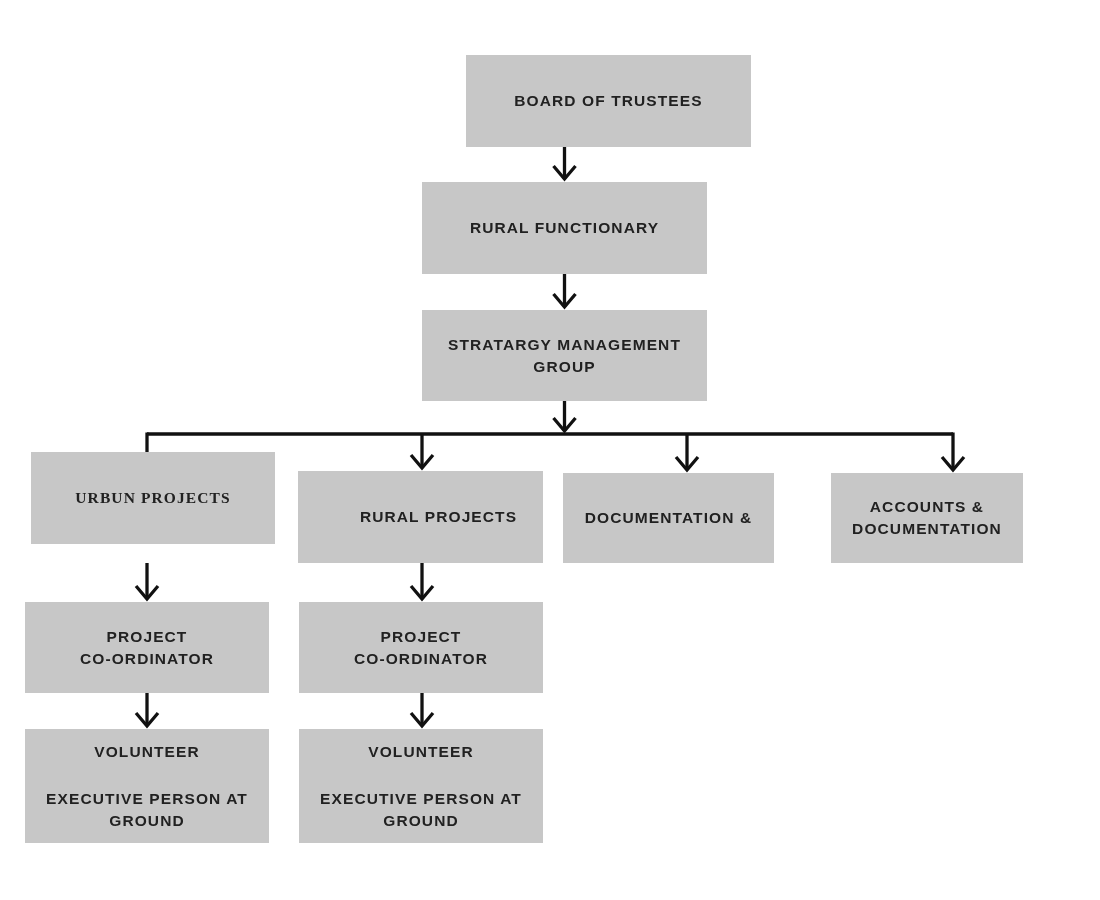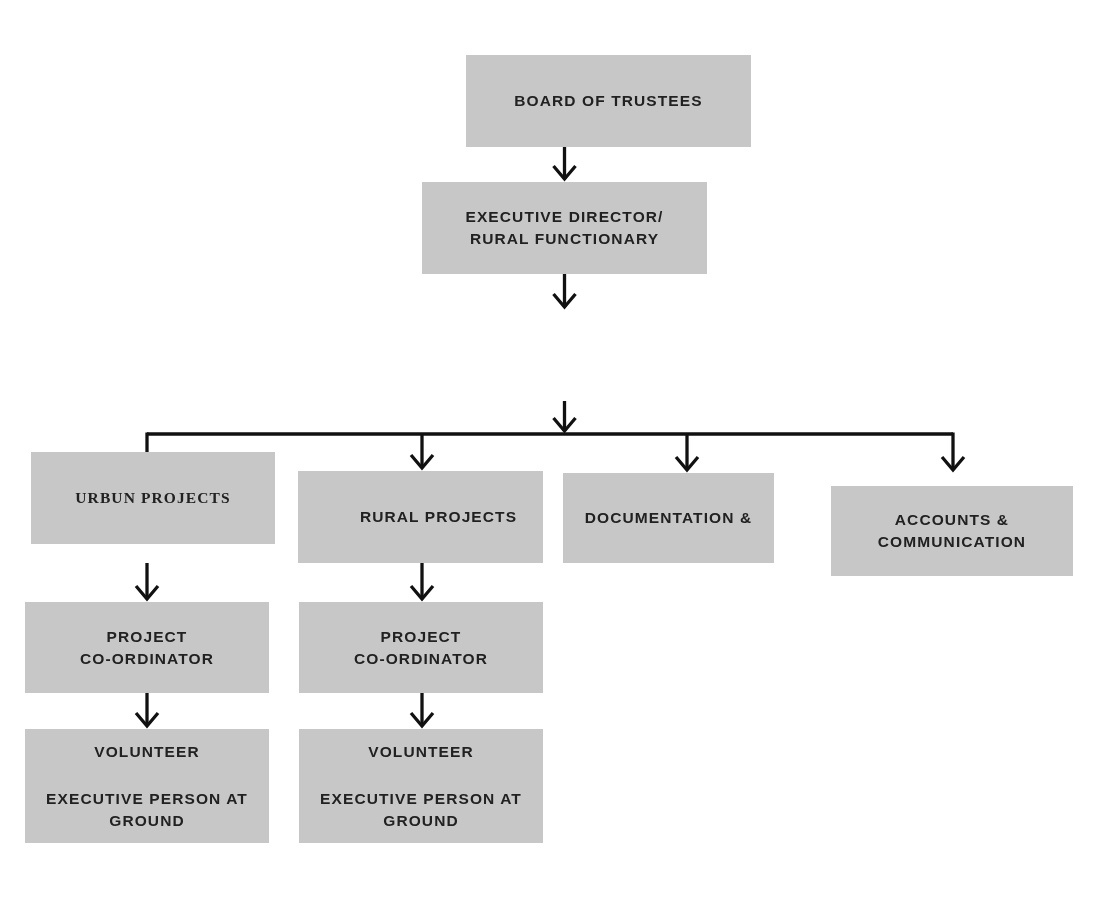--- a/index.html
+++ b/index.html
@@ -48,21 +48,21 @@
   .node .para { display: block; }
   .node .para + .para { margin-top: 25px; }
 
   
   .n-board     { left: 422px; top: 55px;  width: 285px; height: 92px; margin-left: 44px; }
   .n-exec      { left: 422px; top: 182px; width: 285px; height: 92px; }
   .n-strategy  { left: 422px; top: 310px; width: 285px; height: 91px; }
   .n-urban     { left: 31px;  top: 452px; width: 244px; height: 92px; font-family: Liberation Serif, serif; }
   .n-rural     { left: 298px; top: 471px; width: 245px; height: 92px; padding-left: 48px; }
   .n-docs      { left: 563px; top: 473px; width: 211px; height: 90px; }
-  .n-accounts  { left: 831px; top: 473px; width: 242px; height: 90px; margin-top: 13px; }
+  .n-accounts  { left: 831px; top: 473px; width: 192px; height: 90px; }
   .n-ucoord    { left: 25px;  top: 602px; width: 244px; height: 91px; }
   .n-rcoord    { left: 299px; top: 602px; width: 244px; height: 91px; }
   .n-uvol      { left: 25px;  top: 729px; width: 244px; height: 114px; }
   .n-rvol      { left: 299px; top: 729px; width: 244px; height: 114px; }
 </style>
 </head>
 <body>
 
 <div class="canvas">
 
@@ -114,40 +114,43 @@
       <path class="stem" d="M422 693 L422 726"></path>
       <path class="head" d="M411 713 L422 726 L433 713"></path>
     </g>
   </svg>
 
   <div class="node n-board">
     <span class="ln">BOARD OF TRUSTEES</span>
   </div>
 
   <div class="node n-exec">
-    <span class="ln">EXECUTIVE DIRECTOR/</span>
     <span class="ln">RURAL FUNCTIONARY</span>
   </div>
 
+  <div class="node n-strategy">
+    <span class="ln">STRATARGY MANAGEMENT</span>
+    <span class="ln">GROUP</span>
+  </div>
 
   <div class="node n-urban">
     <span class="ln">URBUN PROJECTS</span>
   </div>
 
   <div class="node n-rural">
     <span class="ln">RURAL PROJECTS</span>
   </div>
 
   <div class="node n-docs">
     <span class="ln">DOCUMENTATION &amp;</span>
   </div>
 
   <div class="node n-accounts">
     <span class="ln">ACCOUNTS &amp;</span>
-    <span class="ln">COMMUNICATION</span>
+    <span class="ln">DOCUMENTATION</span>
   </div>
 
   <div class="node n-ucoord">
     <span class="ln">PROJECT</span>
     <span class="ln">CO-ORDINATOR</span>
   </div>
 
   <div class="node n-rcoord">
     <span class="ln">PROJECT</span>
     <span class="ln">CO-ORDINATOR</span>

